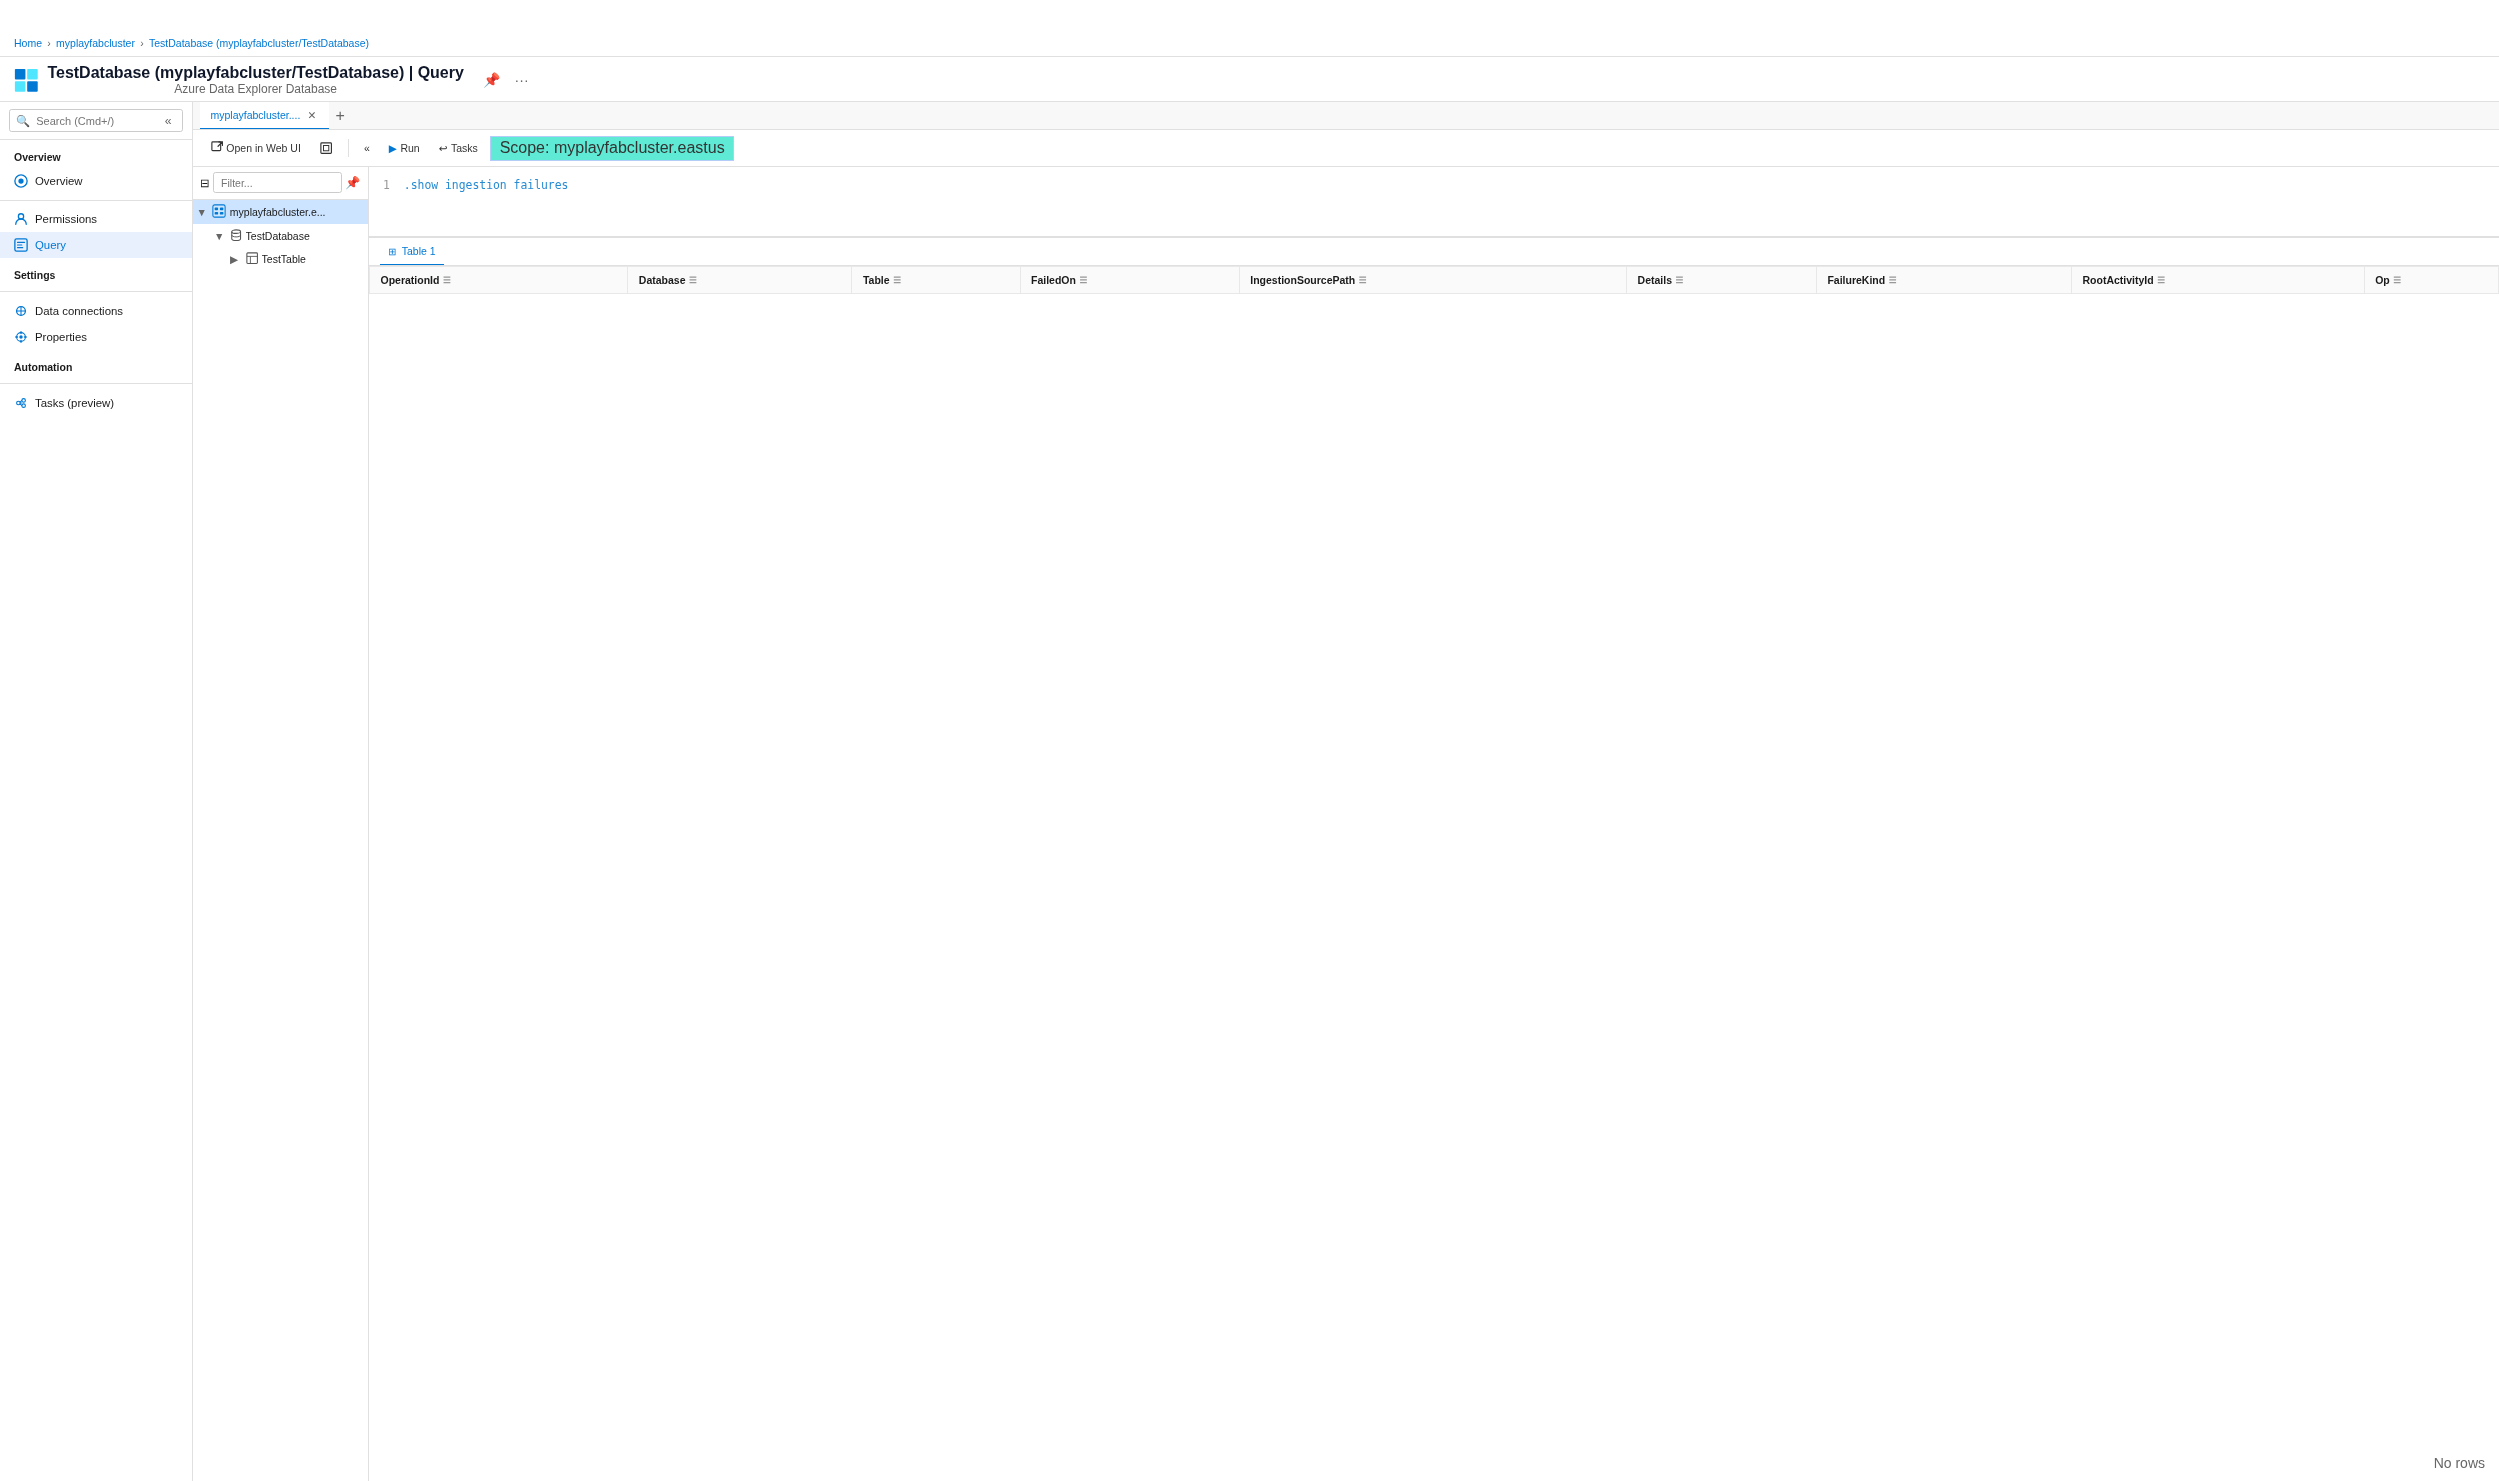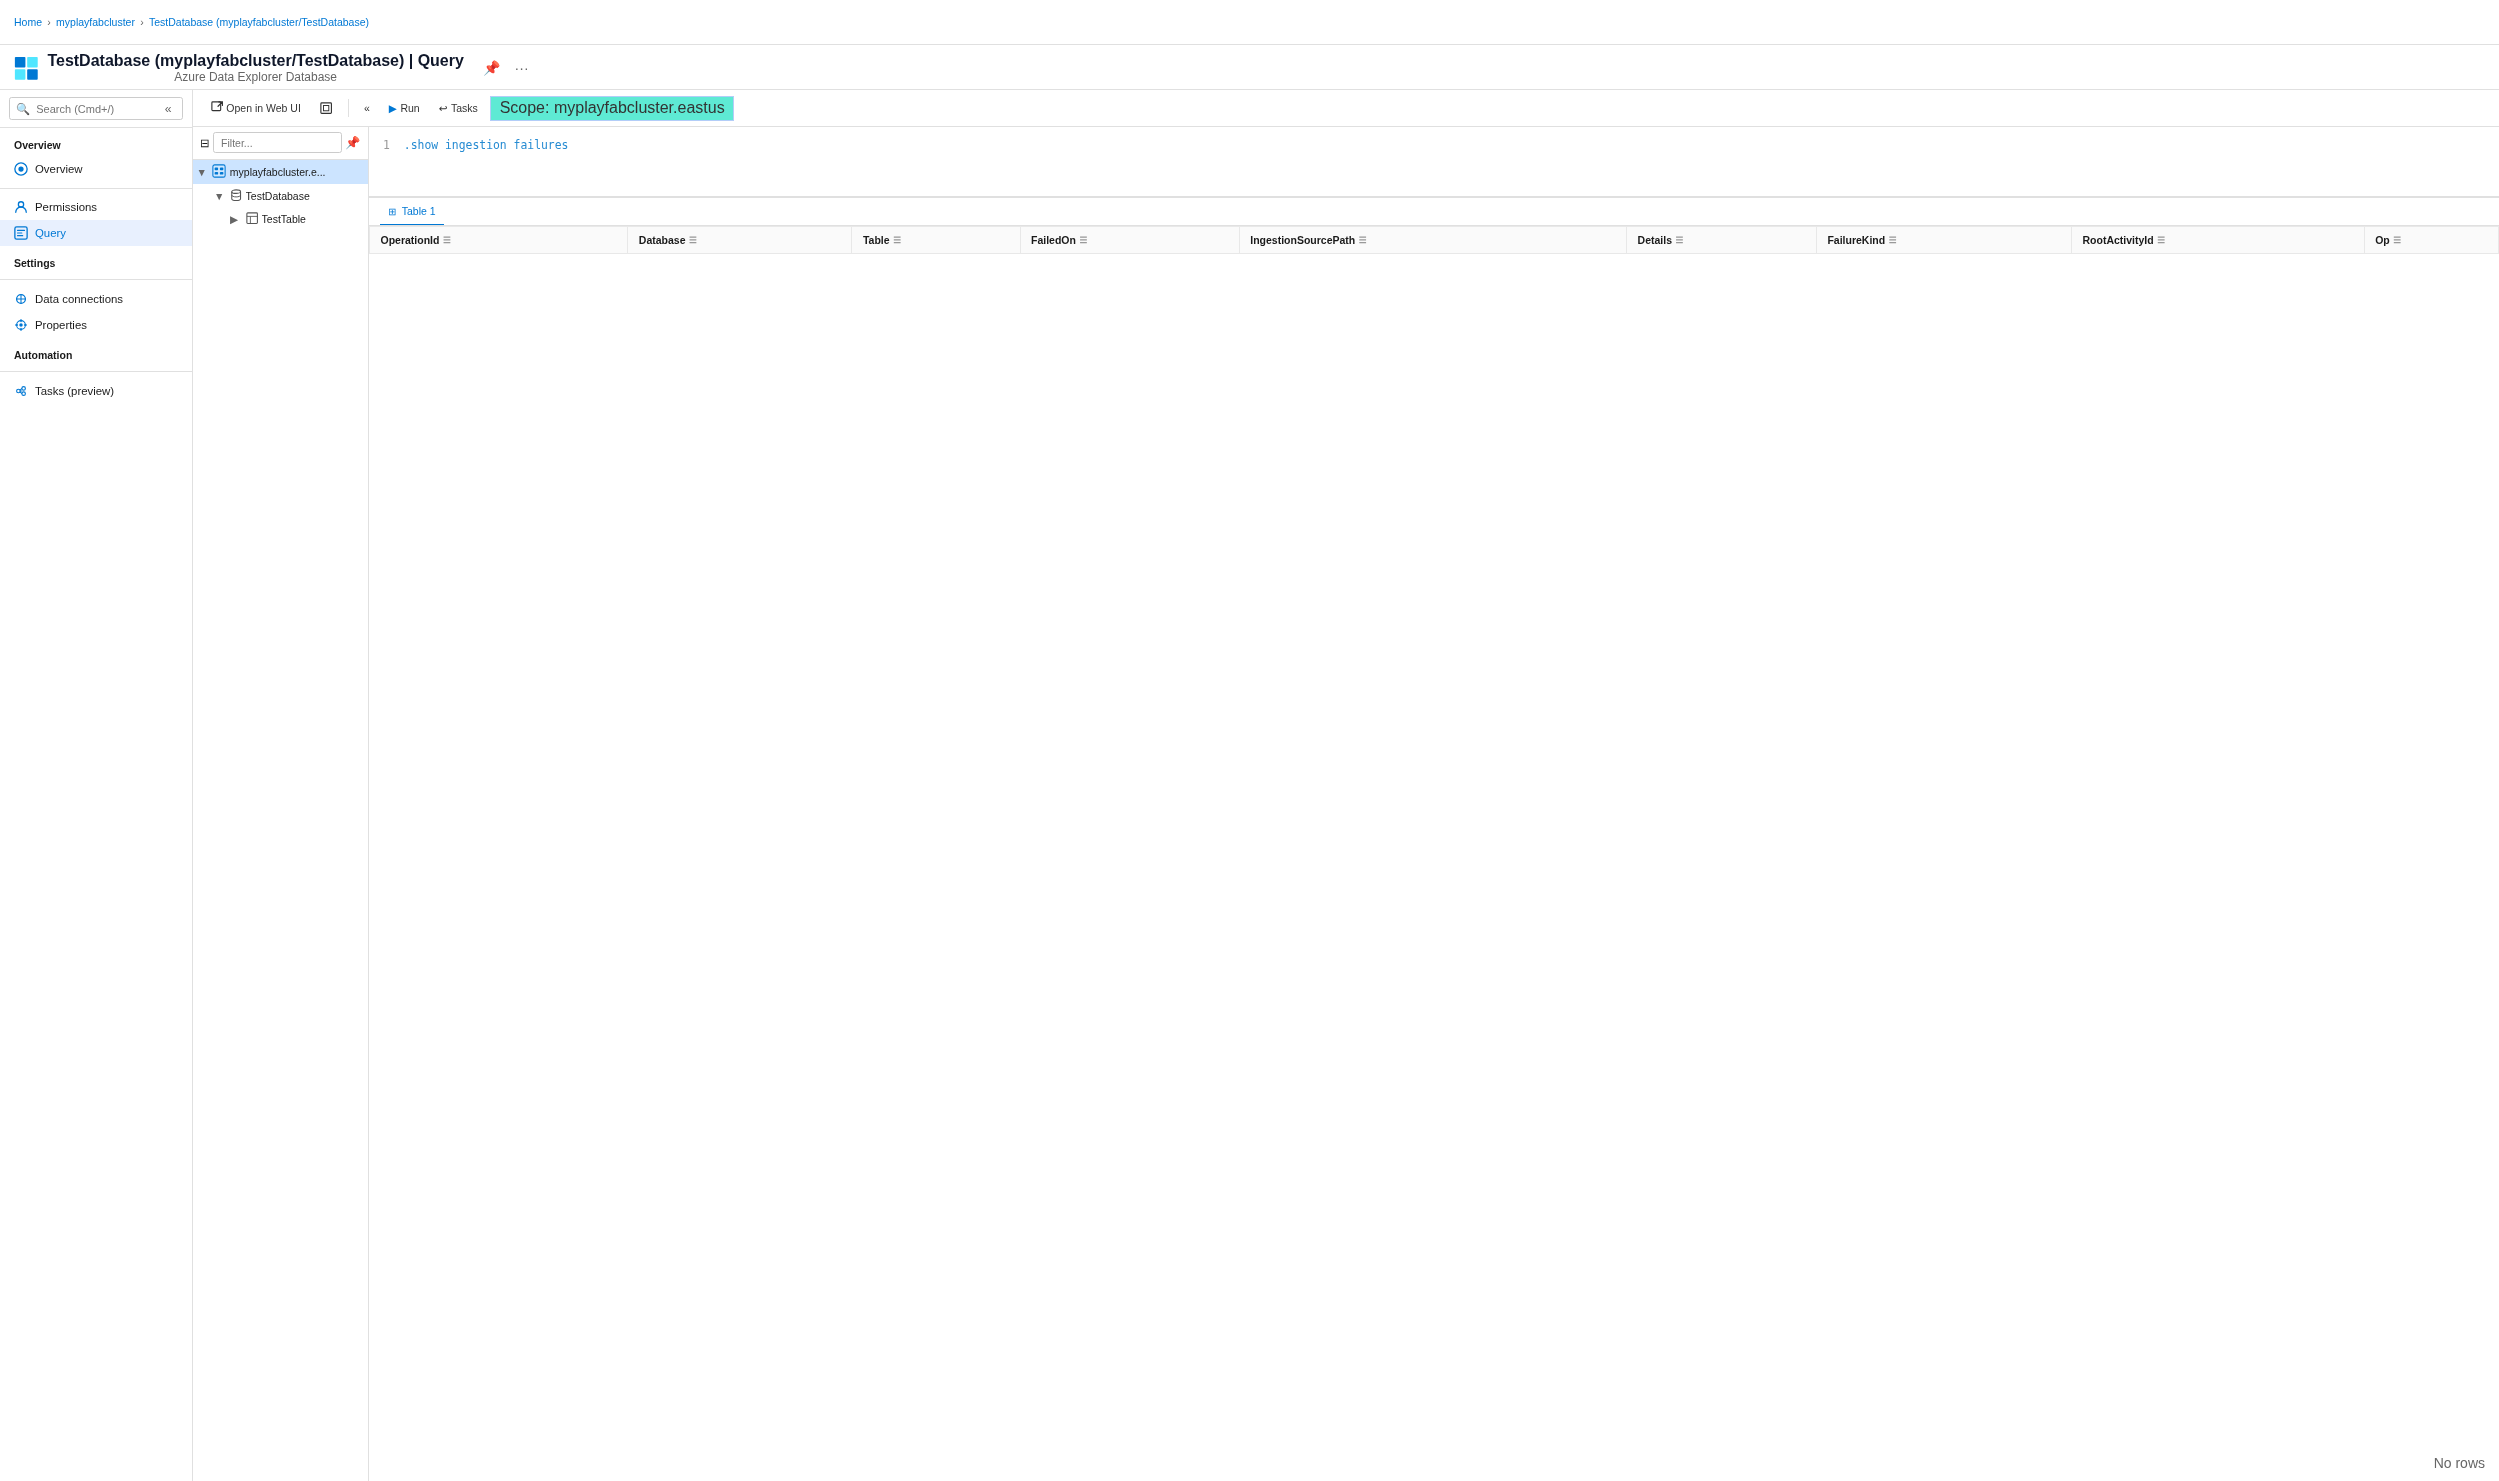--- a/index.html
+++ b/index.html
@@ -1,19 +1,19 @@
 <!DOCTYPE html>
 <html style="font-size:14px"><head>
   <meta charset="utf-8">
   <style>
     * { box-sizing: border-box; margin: 0; padding: 0; }
     body { font-family: 'Segoe UI', sans-serif; font-size: 11.4px; color: #1a1a1a; background: #fff; overflow: hidden; height: 100vh; display: flex; flex-direction: column; }
 
     
-    .breadcrumb { display: flex; align-items: center; gap: 5.3px; padding: 16px 14px; font-size: 10.5px; color: #0078d4; background: #fff; border-bottom: 0.9px solid #e0e0e0; }
+    .breadcrumb { display: flex; align-items: center; gap: 5.3px; padding: 7px 14px; font-size: 10.5px; color: #0078d4; background: #fff; border-bottom: 0.9px solid #e0e0e0; margin-top: 30px; }
     .breadcrumb span { color: #666; }
 
     
     .page-header { display: flex; align-items: center; gap: 8.8px; padding: 7px 14px 5.3px; background: #fff; border-bottom: 0.9px solid #e0e0e0; }
     .page-header-icon { width: 24.6px; height: 24.6px; display: flex; align-items: center; justify-content: center; }
     .azure-icon { width: 24.6px; height: 24.6px; }
     .page-header-text h1 { font-size: 16px; font-weight: 600; color: #0f172a; }
     .page-header-text p { font-size: 12px; color: #666; text-align: center; }
     .header-actions { display: flex; gap: 7px; margin-left: 7px; align-items: center; }
     .header-actions button { background: none; border: none; cursor: pointer; color: #666; font-size: 14px; padding: 3.5px; }
@@ -197,20 +197,27 @@
             <circle cx="11" cy="11" r="2" stroke="#0078d4" stroke-width="1.3"></circle>
             <path d="M7 8h2M7 7l2-2M7 9l2 2" stroke="#0078d4" stroke-width="1.2"></path>
           </svg>
       </span>
       <span>Tasks (preview)</span>
     </div>
   </div>
 
   <div class="query-panel">
 
+    <div class="tab-bar">
+      <div class="tab active">
+        <span>myplayfabcluster....</span>
+        <button class="tab-close">✕</button>
+      </div>
+      <button class="tab-add">+</button>
+    </div>
 
     <div class="query-toolbar">
       <button class="toolbar-btn">
         <span>
           <svg width="12.3" height="12.3" viewBox="0 0 14 14" fill="none">
               <rect x="1" y="1" width="10" height="10" rx="1" stroke="#333" stroke-width="1.3"></rect>
               <path d="M9 1h4v4M13 1l-5 5" stroke="#333" stroke-width="1.3" stroke-linecap="round"></path>
             </svg>
         </span>
         <span>Open in Web UI</span>

